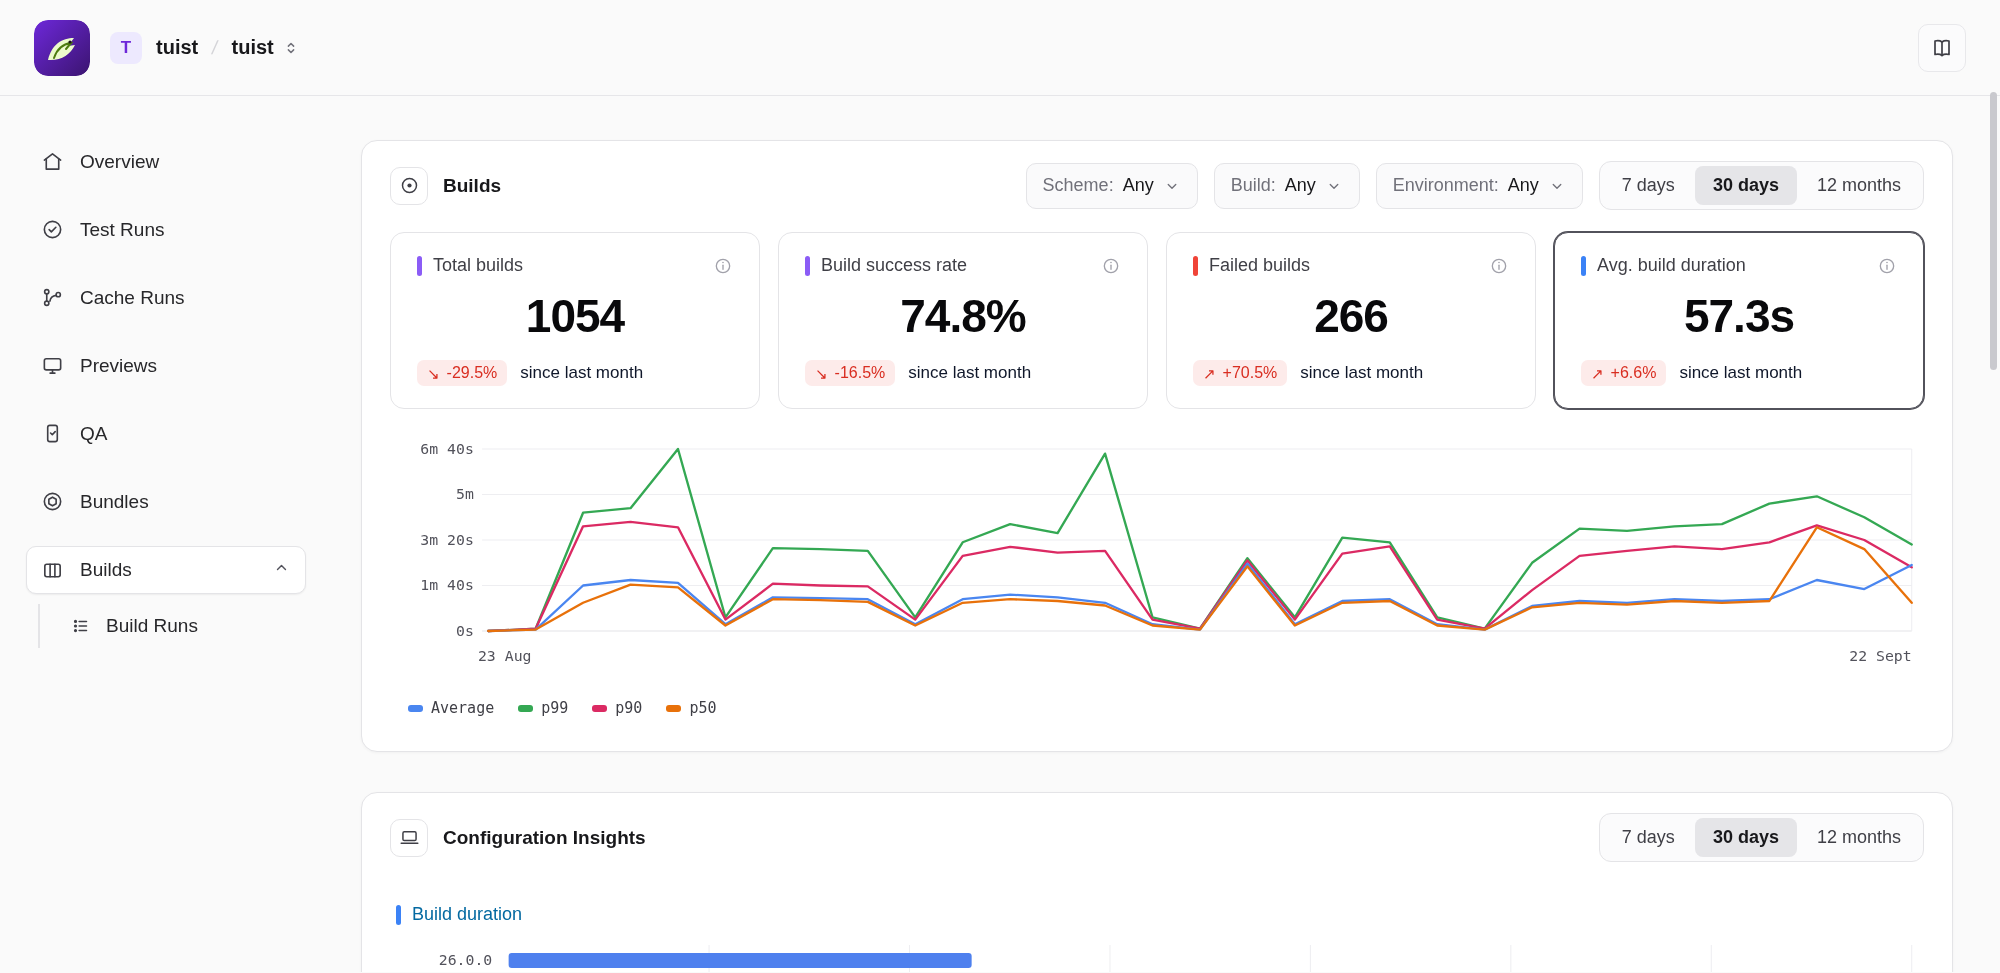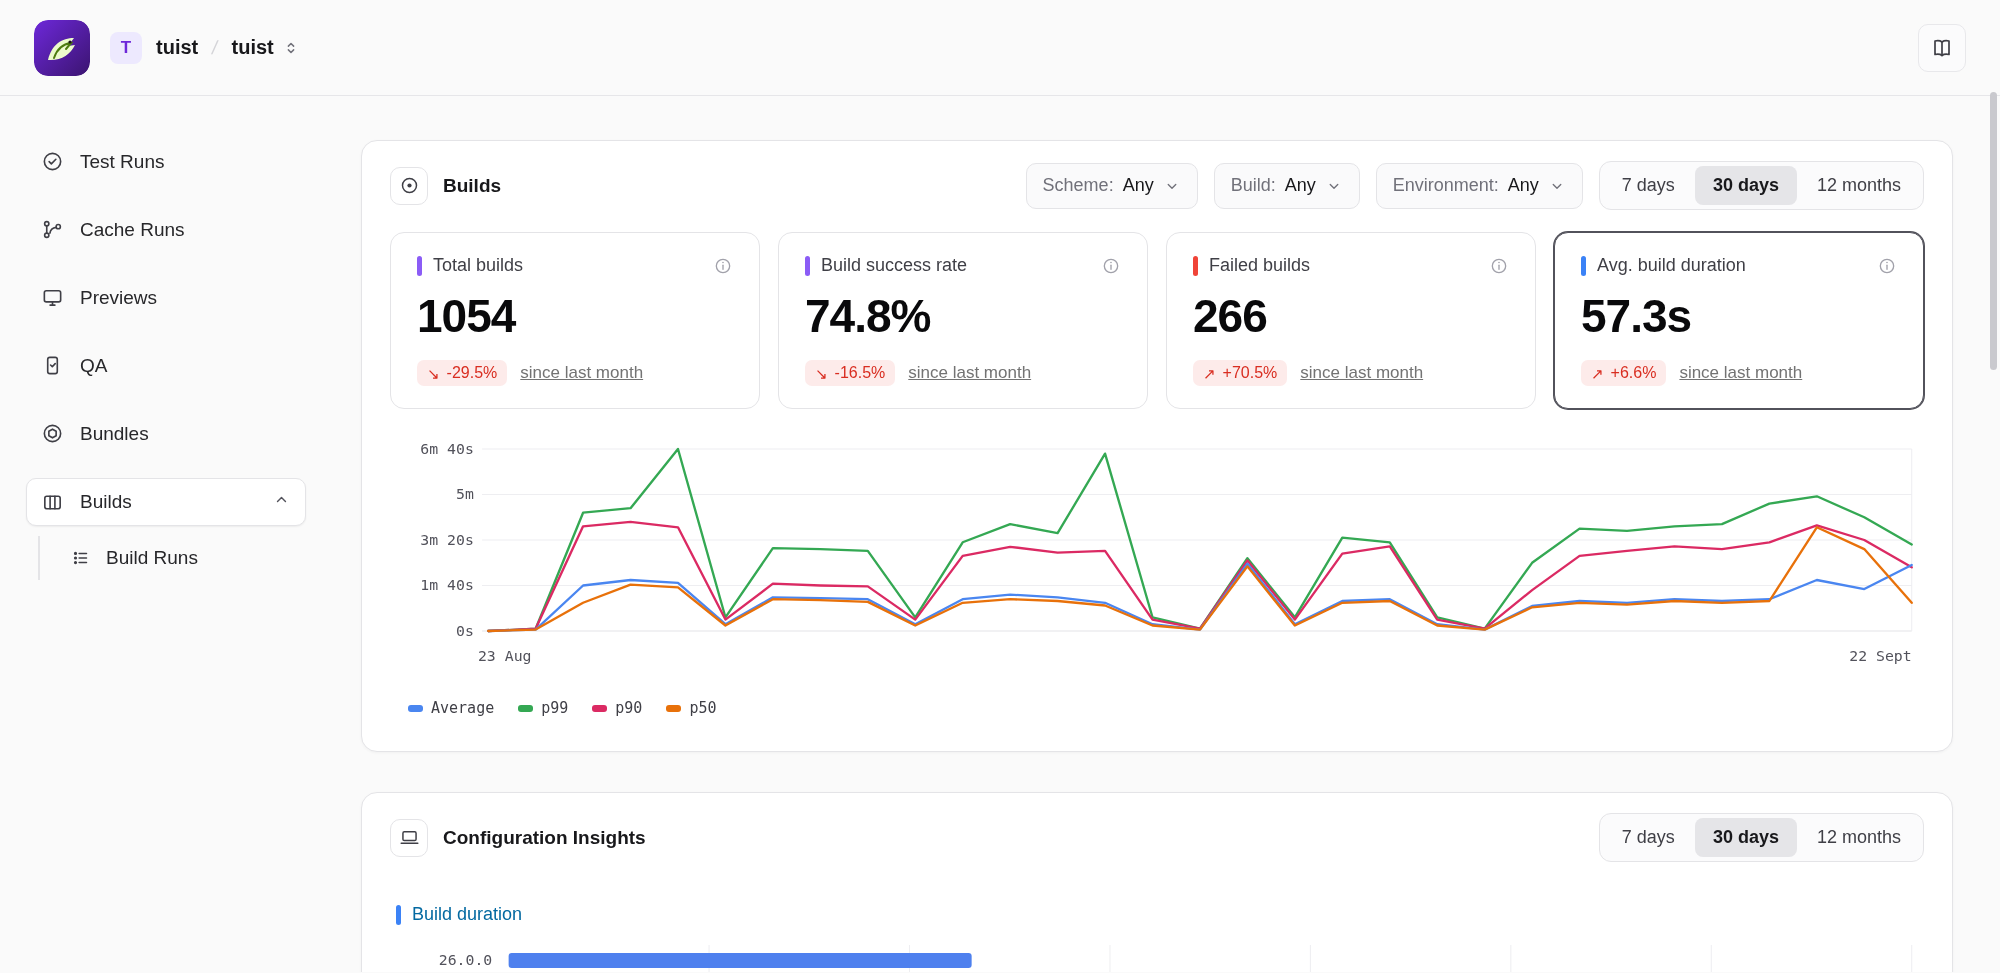--- a/index.html
+++ b/index.html
@@ -74,38 +74,38 @@
     display:flex; align-items:center; gap:2px; padding:4px; border:1px solid #E4E4E7;
     border-radius:12px; background:#FBFBFC;justify-content:center;
   }
   .seg-btn {
     border:none; background:transparent; font-family:inherit; font-size:18px; color:#3F3F46;
     padding: 9px 18px; border-radius:8px; cursor:pointer; white-space:nowrap;
   }
   .seg-btn.selected { background:#E5E5E8; color:#18181B; font-weight:600; }
 
   
-  .metrics-row { display:flex; gap:18px; padding: 6px 28px 0; }
+  .metrics-row { display:flex; gap:18px; padding: 6px 28px 0; text-align: center; }
   .metric-card {
     flex:1; background:#FFF; border:1px solid #E4E4E7; border-radius:14px;
     padding: 22px 26px; cursor:pointer;
   }
   .metric-card.selected { border-color:#52525B; box-shadow: 0 0 0 1px #52525B; }
   .metric-head { display:flex; align-items:center; gap:11px; }
   .accent-bar { width:5px; height:20px; border-radius:3px; background:#8B5CF6; }
   .metric-title { font-size:18px; color:#3F3F46; }
   .info-btn { margin-left:auto; background:none; border:none; cursor:pointer; color:#A1A1AA; display:flex; }
   .metric-value { font-size:46px; font-weight:700; letter-spacing:-1px; color:#09090B; margin: 13px 0 17px; }
   .metric-delta { display:flex; align-items:center; gap:13px; }
   .badge {
     display:flex; align-items:center; gap:7px; background:#FDEBEA; color:#D92D20;
     font-size:16px; font-weight:500; padding: 4px 10px; border-radius:7px;
   }
   .trend-glyph { font-size:15px; line-height:1; }
-  .delta-note { font-size:17px; color:#737373;text-decoration:underline; }
+  .delta-note { font-size:17px; color:#0f172a; }
 
   
   .chart-wrap { padding: 28px 28px 8px; }
   .axis-txt { font-family:"DejaVu Sans Mono", monospace; font-size:14.5px; fill:#52525B; }
   .legend { display:flex; gap:24px; margin: 16px 0 26px 18px; }
   .legend-item { display:flex; align-items:center; gap:8px; cursor:pointer; }
   .swatch { width:15px; height:7px; border-radius:3px; display:inline-block; }
   .legend-label { font-family:"DejaVu Sans Mono", monospace; font-size:15px; color:#3F3F46; }
 
   .section-label-row { display:flex; align-items:center; gap:11px; padding: 26px 34px 0; }
@@ -155,20 +155,27 @@
     <svg width="24" height="24" viewBox="0 0 24 24" fill="none" stroke="currentColor" stroke-width="1.7" stroke-linecap="round" stroke-linejoin="round">
       <path d="M12 6c-1.8-1.4-4.2-1.6-7-1v13.5c2.8-.6 5.2-.4 7 1 1.8-1.4 4.2-1.6 7-1V5c-2.8-.6-5.2-.4-7 1z"></path>
       <path d="M12 6v13.5"></path>
     </svg>
   </button>
 </header>
 
 <div class="layout">
 
   <aside>
+    <div class="nav-item">
+      <svg width="23" height="23" viewBox="0 0 24 24" fill="none" stroke="#3F3F46" stroke-width="1.7" stroke-linecap="round" stroke-linejoin="round">
+          <path d="M3.5 10.5L12 4l8.5 6.5"></path>
+          <path d="M5.5 9.5V20h13V9.5"></path>
+        </svg>
+      <span>Overview</span>
+    </div>
     <div class="nav-item">
       <svg width="23" height="23" viewBox="0 0 24 24" fill="none" stroke="#3F3F46" stroke-width="1.7" stroke-linecap="round" stroke-linejoin="round">
           <circle cx="12" cy="12" r="8.5"></circle>
           <path d="M8.5 12.2l2.3 2.3 4.7-4.8"></path>
         </svg>
       <span>Test Runs</span>
     </div>
     <div class="nav-item">
       <svg width="23" height="23" viewBox="0 0 24 24" fill="none" stroke="#3F3F46" stroke-width="1.7" stroke-linecap="round" stroke-linejoin="round">
           <circle cx="6" cy="6" r="2.2"></circle>

